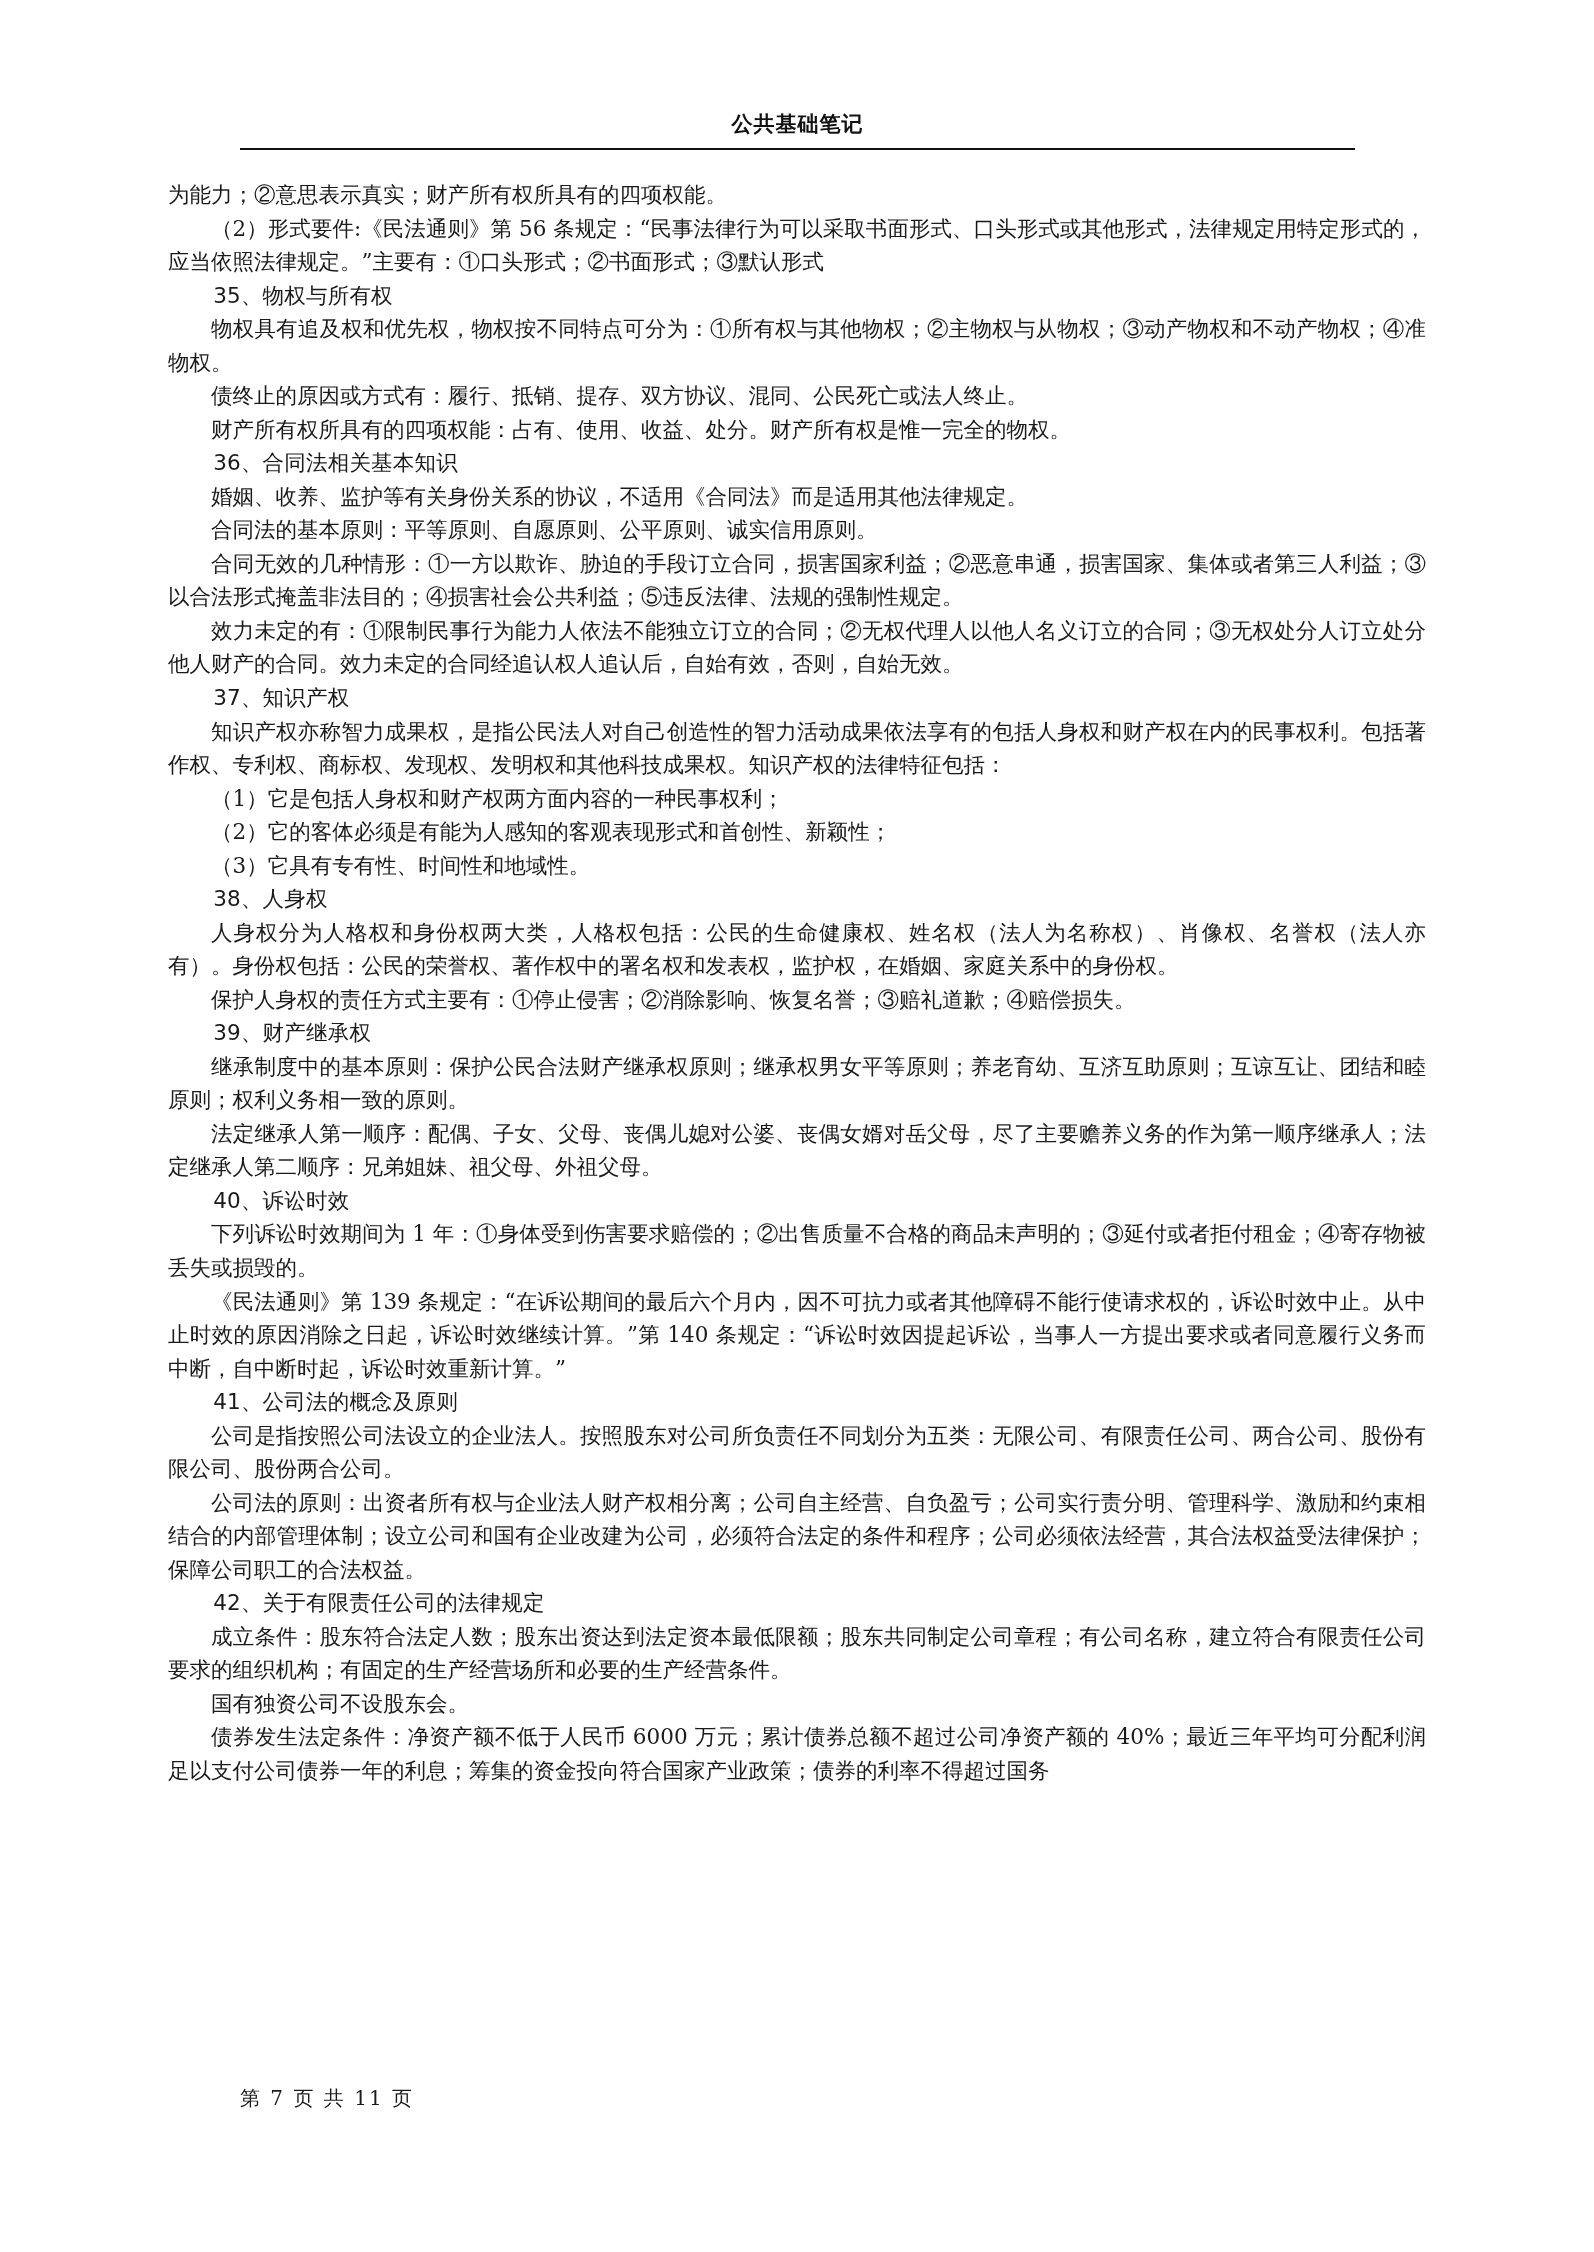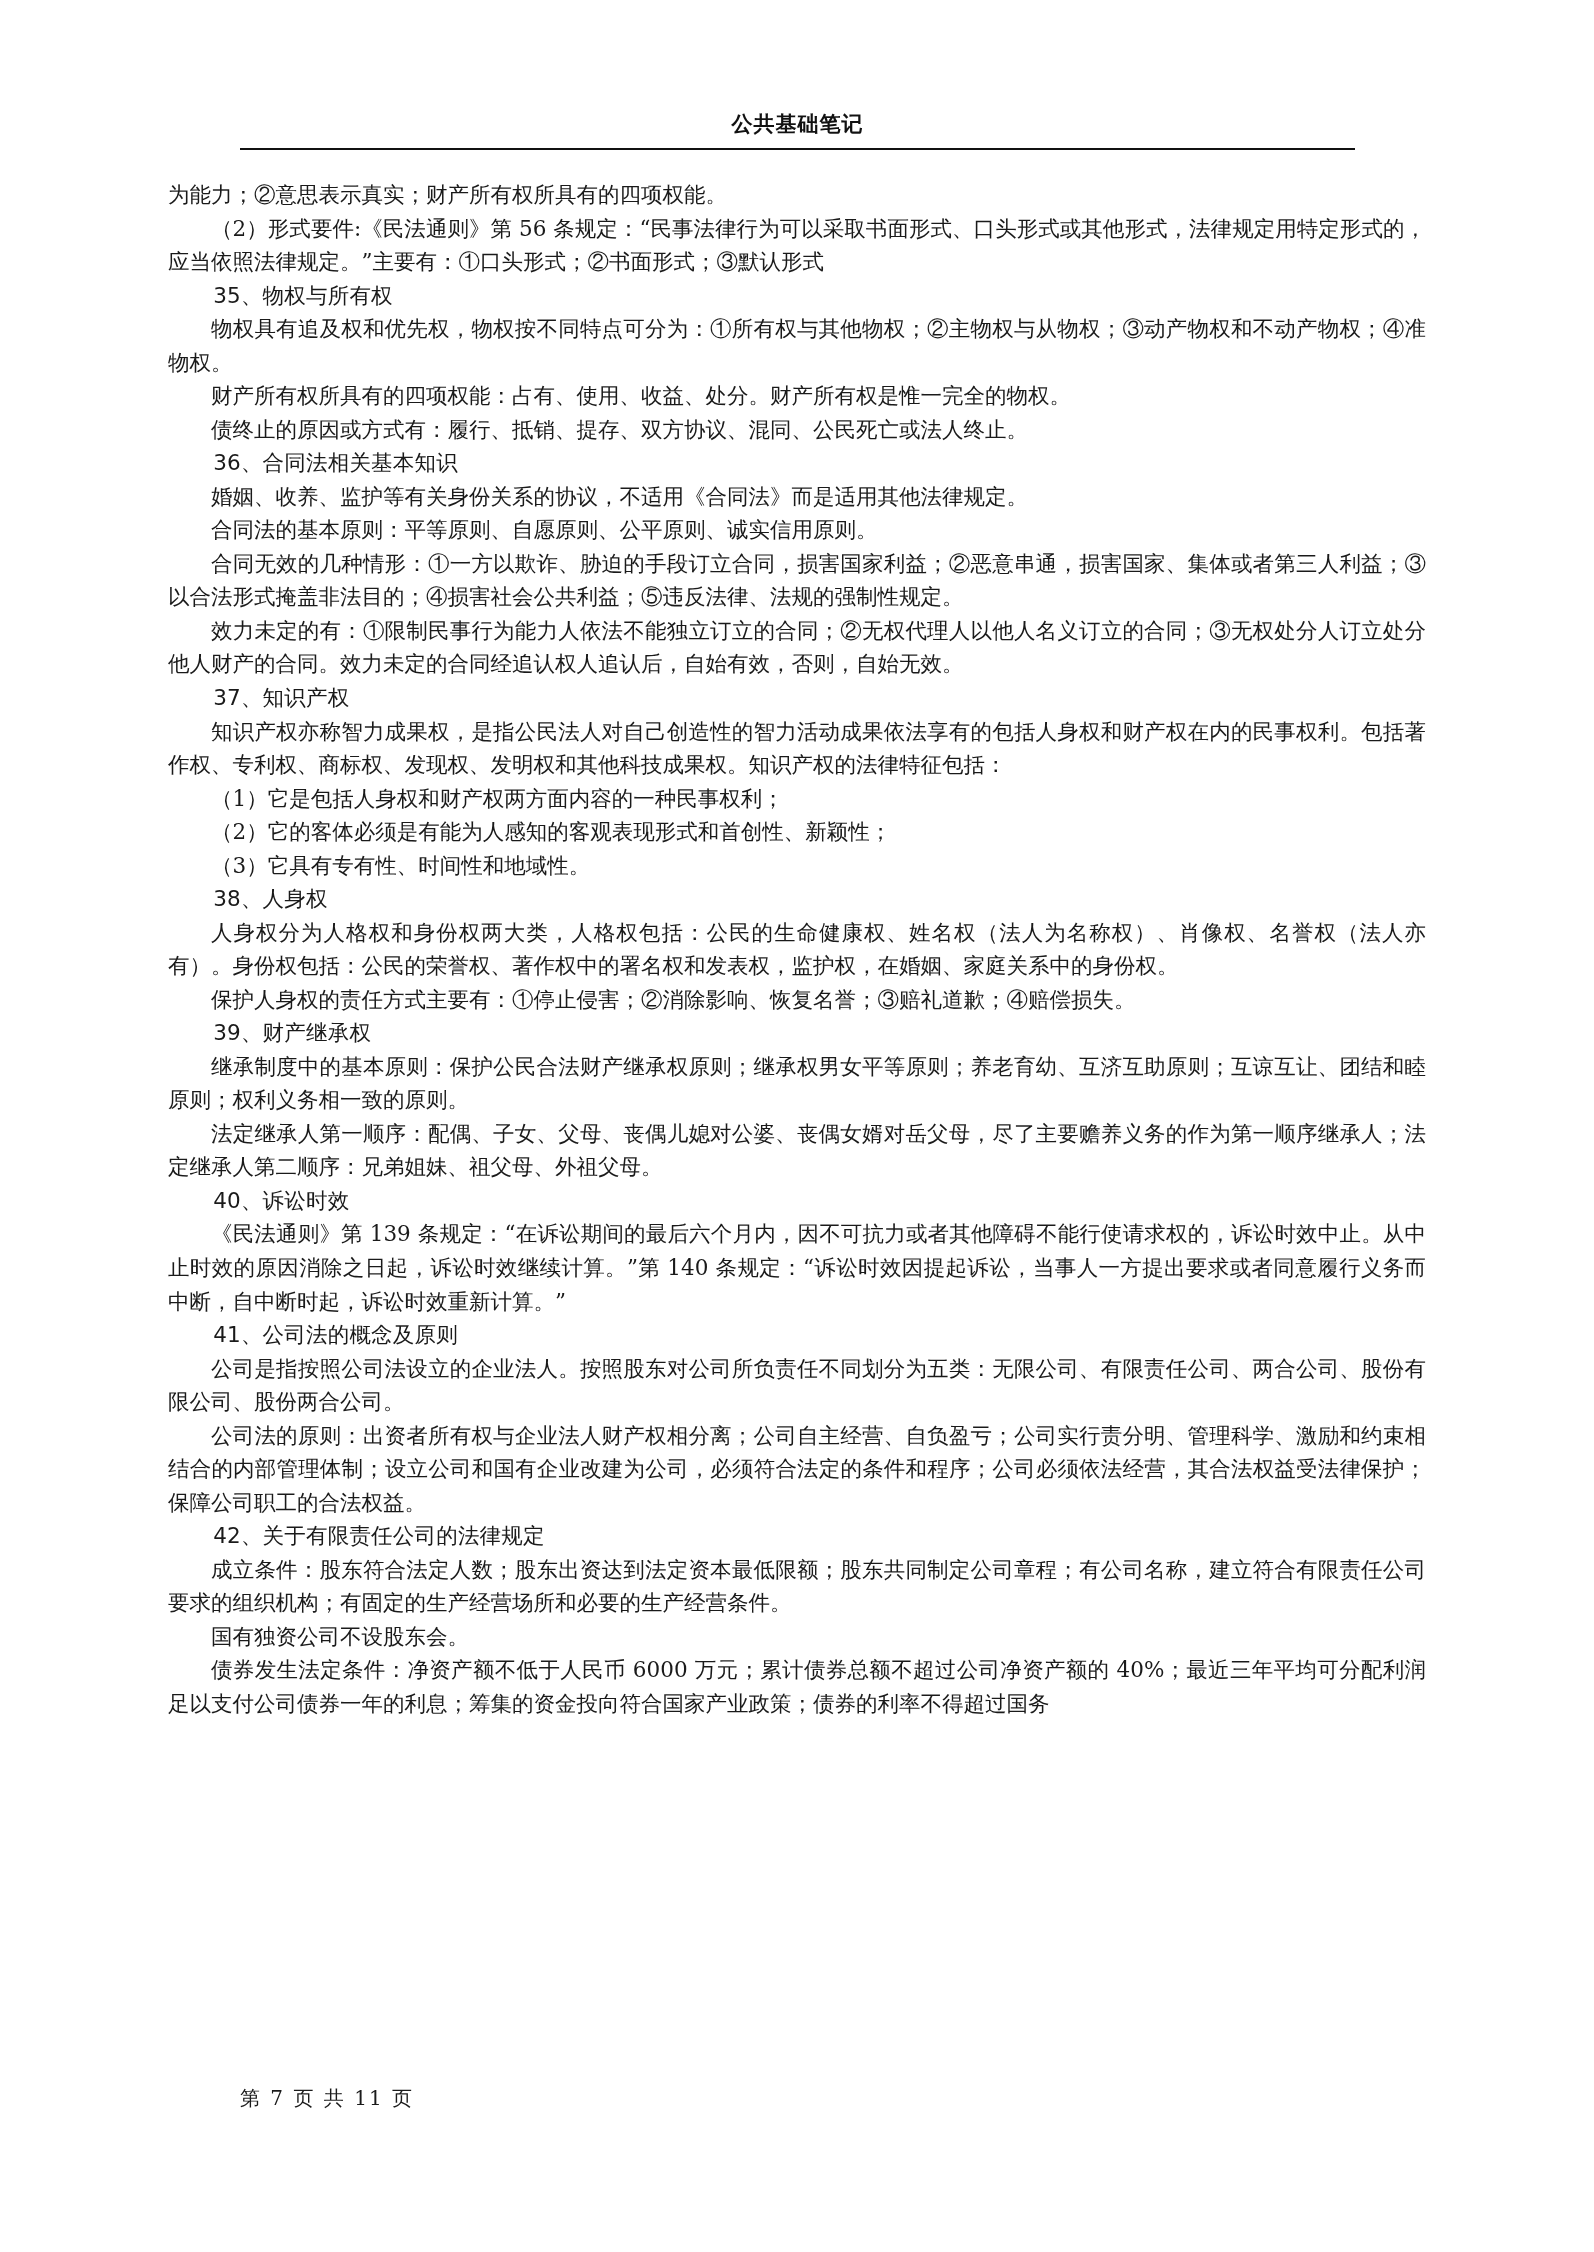--- a/index.html
+++ b/index.html
@@ -86,39 +86,40 @@
 <div class="page">
 
   <div class="header">公共基础笔记</div>
   <div class="header-rule"></div>
 
   <div class="content" id="doc-content">
       <p class="p-flush">为能力；②意思表示真实；财产所有权所具有的四项权能。</p>
       <p class="p-indent">（2）形式要件:《民法通则》第 56 条规定：“民事法律行为可以采取书面形式、口头形式或其他形式，法律规定用特定形式的，应当依照法律规定。”主要有：①口头形式；②书面形式；③默认形式</p>
       <p class="heading">35、物权与所有权</p>
       <p class="p-indent">物权具有追及权和优先权，物权按不同特点可分为：①所有权与其他物权；②主物权与从物权；③动产物权和不动产物权；④准物权。</p>
+      <p class="p-indent">债终止的原因或方式有：履行、抵销、提存、双方协议、混同、公民死亡或法人终止。</p>
       <p class="p-indent">财产所有权所具有的四项权能：占有、使用、收益、处分。财产所有权是惟一完全的物权。</p>
-      <p class="p-indent">债终止的原因或方式有：履行、抵销、提存、双方协议、混同、公民死亡或法人终止。</p>
       <p class="heading">36、合同法相关基本知识</p>
       <p class="p-indent">婚姻、收养、监护等有关身份关系的协议，不适用《合同法》而是适用其他法律规定。</p>
       <p class="p-indent">合同法的基本原则：平等原则、自愿原则、公平原则、诚实信用原则。</p>
       <p class="p-indent">合同无效的几种情形：①一方以欺诈、胁迫的手段订立合同，损害国家利益；②恶意串通，损害国家、集体或者第三人利益；③以合法形式掩盖非法目的；④损害社会公共利益；⑤违反法律、法规的强制性规定。</p>
       <p class="p-indent">效力未定的有：①限制民事行为能力人依法不能独立订立的合同；②无权代理人以他人名义订立的合同；③无权处分人订立处分他人财产的合同。效力未定的合同经追认权人追认后，自始有效，否则，自始无效。</p>
       <p class="heading">37、知识产权</p>
       <p class="p-indent">知识产权亦称智力成果权，是指公民法人对自己创造性的智力活动成果依法享有的包括人身权和财产权在内的民事权利。包括著作权、专利权、商标权、发现权、发明权和其他科技成果权。知识产权的法律特征包括：</p>
       <p class="p-indent">（1）它是包括人身权和财产权两方面内容的一种民事权利；</p>
       <p class="p-indent">（2）它的客体必须是有能为人感知的客观表现形式和首创性、新颖性；</p>
       <p class="p-indent">（3）它具有专有性、时间性和地域性。</p>
       <p class="heading">38、人身权</p>
       <p class="p-indent">人身权分为人格权和身份权两大类，人格权包括：公民的生命健康权、姓名权（法人为名称权）、肖像权、名誉权（法人亦有）。身份权包括：公民的荣誉权、著作权中的署名权和发表权，监护权，在婚姻、家庭关系中的身份权。</p>
       <p class="p-indent">保护人身权的责任方式主要有：①停止侵害；②消除影响、恢复名誉；③赔礼道歉；④赔偿损失。</p>
       <p class="heading">39、财产继承权</p>
       <p class="p-indent">继承制度中的基本原则：保护公民合法财产继承权原则；继承权男女平等原则；养老育幼、互济互助原则；互谅互让、团结和睦原则；权利义务相一致的原则。</p>
       <p class="p-indent">法定继承人第一顺序：配偶、子女、父母、丧偶儿媳对公婆、丧偶女婿对岳父母，尽了主要赡养义务的作为第一顺序继承人；法定继承人第二顺序：兄弟姐妹、祖父母、外祖父母。</p>
       <p class="heading">40、诉讼时效</p>
+      <p class="p-indent">下列诉讼时效期间为 1 年：①身体受到伤害要求赔偿的；②出售质量不合格的商品未声明的；③延付或者拒付租金；④寄存物被丢失或损毁的。</p>
       <p class="p-indent">《民法通则》第 139 条规定：“在诉讼期间的最后六个月内，因不可抗力或者其他障碍不能行使请求权的，诉讼时效中止。从中止时效的原因消除之日起，诉讼时效继续计算。”第 140 条规定：“诉讼时效因提起诉讼，当事人一方提出要求或者同意履行义务而中断，自中断时起，诉讼时效重新计算。”</p>
       <p class="heading">41、公司法的概念及原则</p>
       <p class="p-indent">公司是指按照公司法设立的企业法人。按照股东对公司所负责任不同划分为五类：无限公司、有限责任公司、两合公司、股份有限公司、股份两合公司。</p>
       <p class="p-indent">公司法的原则：出资者所有权与企业法人财产权相分离；公司自主经营、自负盈亏；公司实行责分明、管理科学、激励和约束相结合的内部管理体制；设立公司和国有企业改建为公司，必须符合法定的条件和程序；公司必须依法经营，其合法权益受法律保护；保障公司职工的合法权益。</p>
       <p class="heading">42、关于有限责任公司的法律规定</p>
       <p class="p-indent">成立条件：股东符合法定人数；股东出资达到法定资本最低限额；股东共同制定公司章程；有公司名称，建立符合有限责任公司要求的组织机构；有固定的生产经营场所和必要的生产经营条件。</p>
       <p class="p-indent">国有独资公司不设股东会。</p>
       <p class="p-indent">债券发生法定条件：净资产额不低于人民币 6000 万元；累计债券总额不超过公司净资产额的 40%；最近三年平均可分配利润足以支付公司债券一年的利息；筹集的资金投向符合国家产业政策；债券的利率不得超过国务</p>
     </div>
 

